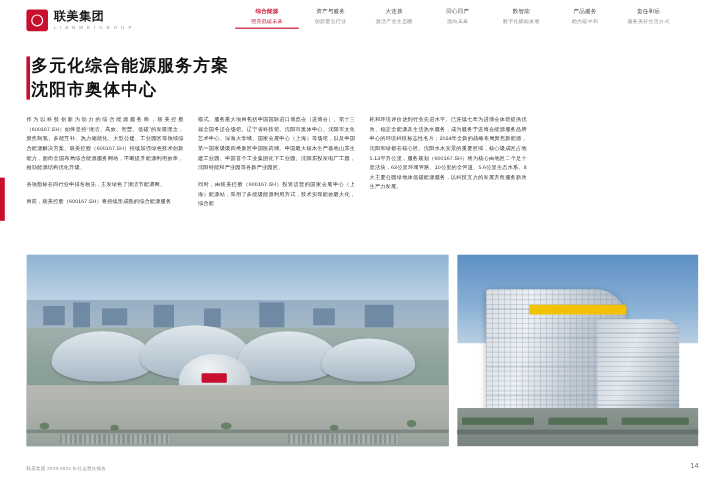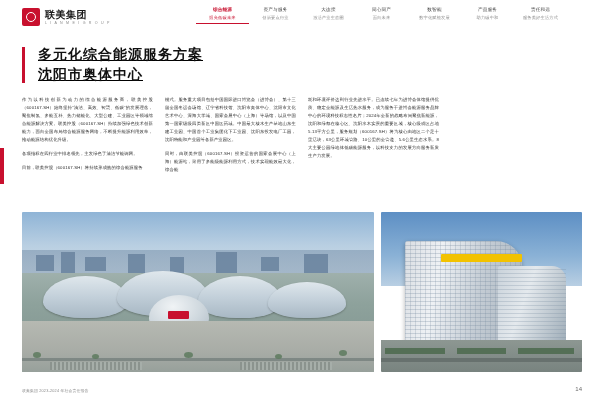--- a/index.html
+++ b/index.html
@@ -110,22 +110,21 @@
     width: 330px;
   }
   .title-rule {
     width: 3px;
     height: 36px;
     background: #c8102e;
     position: absolute;
     left: 0; top: 3px;
   }
   .title-lines {
-    margin-left: 16px;
-    text-decoration: underline;
+    margin-left: 4px;
   }
   .title-lines .t {
     font-size: 14px;
     font-weight: bold;
     color: #111111;
     letter-spacing: 1px;
     line-height: 1.45;
     display: block;
   }
 

